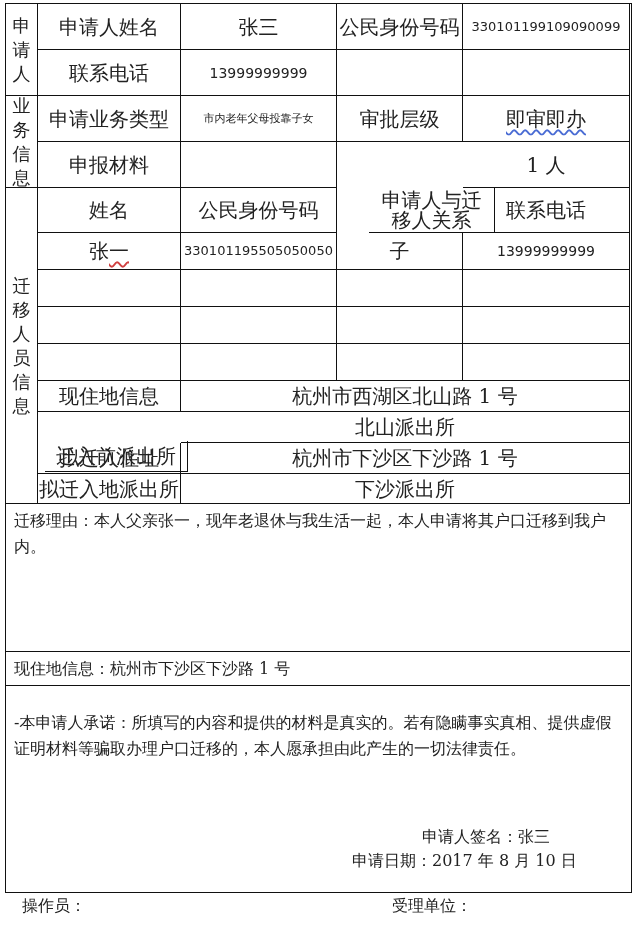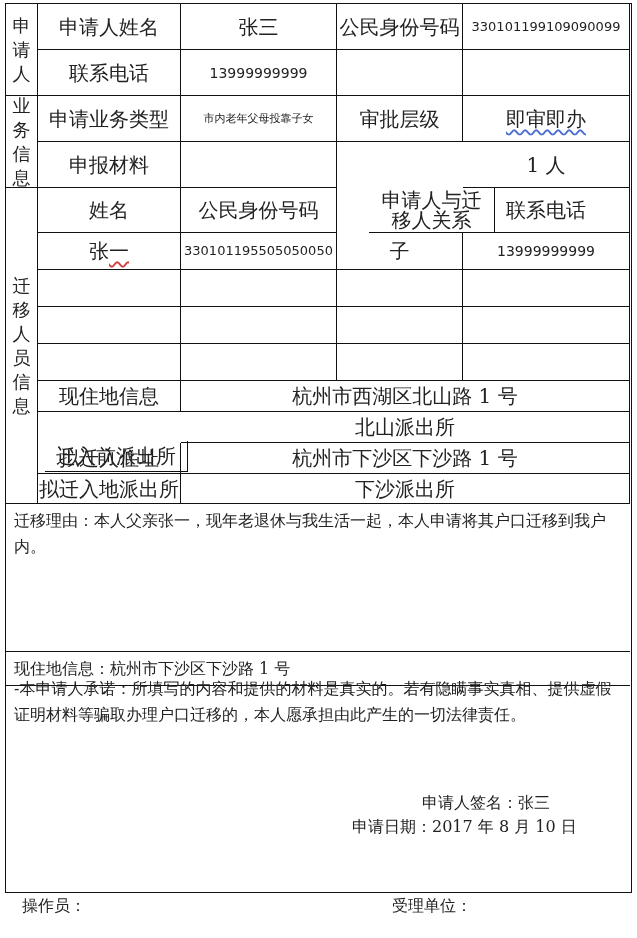--- a/index.html
+++ b/index.html
@@ -100,21 +100,21 @@
   <div class="cell" style="left:32px;top:439px;width:143px;height:31px;">拟迁入住址</div>
   <div class="cell" style="left:175px;top:439px;width:449px;height:31px;">杭州市下沙区下沙路 1 号</div>
 
   <div class="cell" style="left:32px;top:470px;width:143px;height:30px;">拟迁入地派出所</div>
   <div class="cell" style="left:175px;top:470px;width:449px;height:30px;">下沙派出所</div>
 
   <div class="block" style="top:500px;height:148px;">迁移理由：本人父亲张一，现年老退休与我生活一起，本人申请将其户口迁移到我户内。</div>
 
   <div class="block" style="top:648px;height:34px;">现住地信息：杭州市下沙区下沙路 1 号</div>
 
-  <div class="block" style="top:648px;height:205px;border-bottom:none;padding-top:24px;">
+  <div class="block" style="top:682px;height:205px;border-bottom:none;padding-top:24px;">
     <div>-本申请人承诺：所填写的内容和提供的材料是真实的。若有隐瞒事实真相、提供虚假证明材料等骗取办理户口迁移的，本人愿承担由此产生的一切法律责任。</div>
     <div style="position:absolute;left:416px;top:138px;">申请人签名：张三</div>
     <div style="position:absolute;left:346px;top:162px;">申请日期：2017 年 8 月 10 日</div>
   </div>
 </div>
 
 <div class="footer" style="left:22px;">操作员：</div>
 <div class="footer" style="left:392px;">受理单位：</div>
 
 </body></html>

